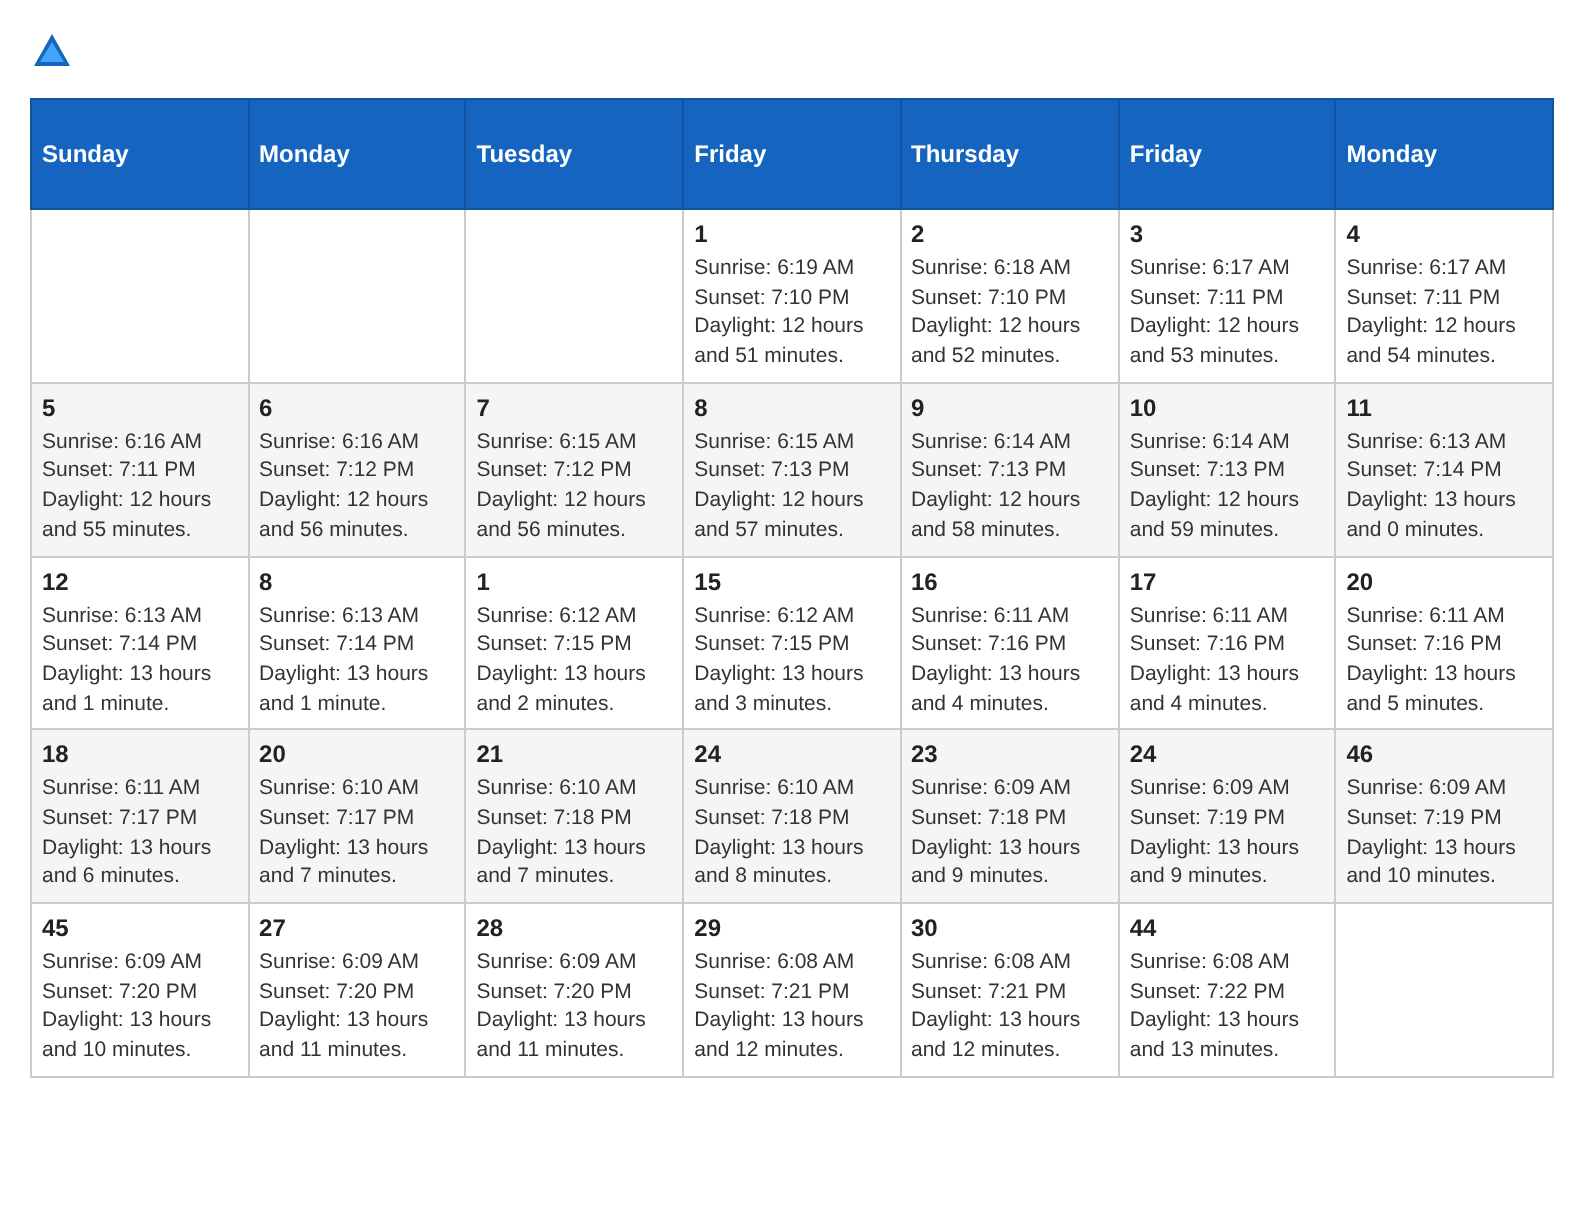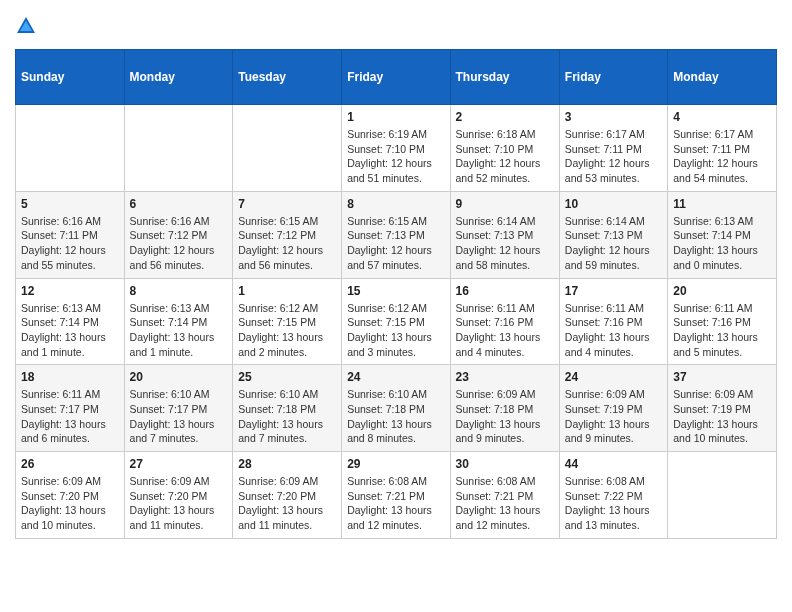--- a/index.html
+++ b/index.html
@@ -209,43 +209,43 @@
       <tr>
         <td>
           <div class="day-num">18</div>
           <div class="day-info">Sunrise: 6:11 AM<br>Sunset: 7:17 PM<br>Daylight: 13 hours and 6 minutes.</div>
         </td>
         <td>
           <div class="day-num">20</div>
           <div class="day-info">Sunrise: 6:10 AM<br>Sunset: 7:17 PM<br>Daylight: 13 hours and 7 minutes.</div>
         </td>
         <td>
-          <div class="day-num">25</div>
+          <div class="day-num">21</div>
           <div class="day-info">Sunrise: 6:10 AM<br>Sunset: 7:18 PM<br>Daylight: 13 hours and 7 minutes.</div>
         </td>
         <td>
           <div class="day-num">24</div>
           <div class="day-info">Sunrise: 6:10 AM<br>Sunset: 7:18 PM<br>Daylight: 13 hours and 8 minutes.</div>
         </td>
         <td>
           <div class="day-num">23</div>
           <div class="day-info">Sunrise: 6:09 AM<br>Sunset: 7:18 PM<br>Daylight: 13 hours and 9 minutes.</div>
         </td>
         <td>
           <div class="day-num">24</div>
           <div class="day-info">Sunrise: 6:09 AM<br>Sunset: 7:19 PM<br>Daylight: 13 hours and 9 minutes.</div>
         </td>
         <td>
-          <div class="day-num">37</div>
+          <div class="day-num">46</div>
           <div class="day-info">Sunrise: 6:09 AM<br>Sunset: 7:19 PM<br>Daylight: 13 hours and 10 minutes.</div>
         </td>
       </tr>
       <tr>
         <td>
-          <div class="day-num">26</div>
+          <div class="day-num">45</div>
           <div class="day-info">Sunrise: 6:09 AM<br>Sunset: 7:20 PM<br>Daylight: 13 hours and 10 minutes.</div>
         </td>
         <td>
           <div class="day-num">27</div>
           <div class="day-info">Sunrise: 6:09 AM<br>Sunset: 7:20 PM<br>Daylight: 13 hours and 11 minutes.</div>
         </td>
         <td>
           <div class="day-num">28</div>
           <div class="day-info">Sunrise: 6:09 AM<br>Sunset: 7:20 PM<br>Daylight: 13 hours and 11 minutes.</div>
         </td>

